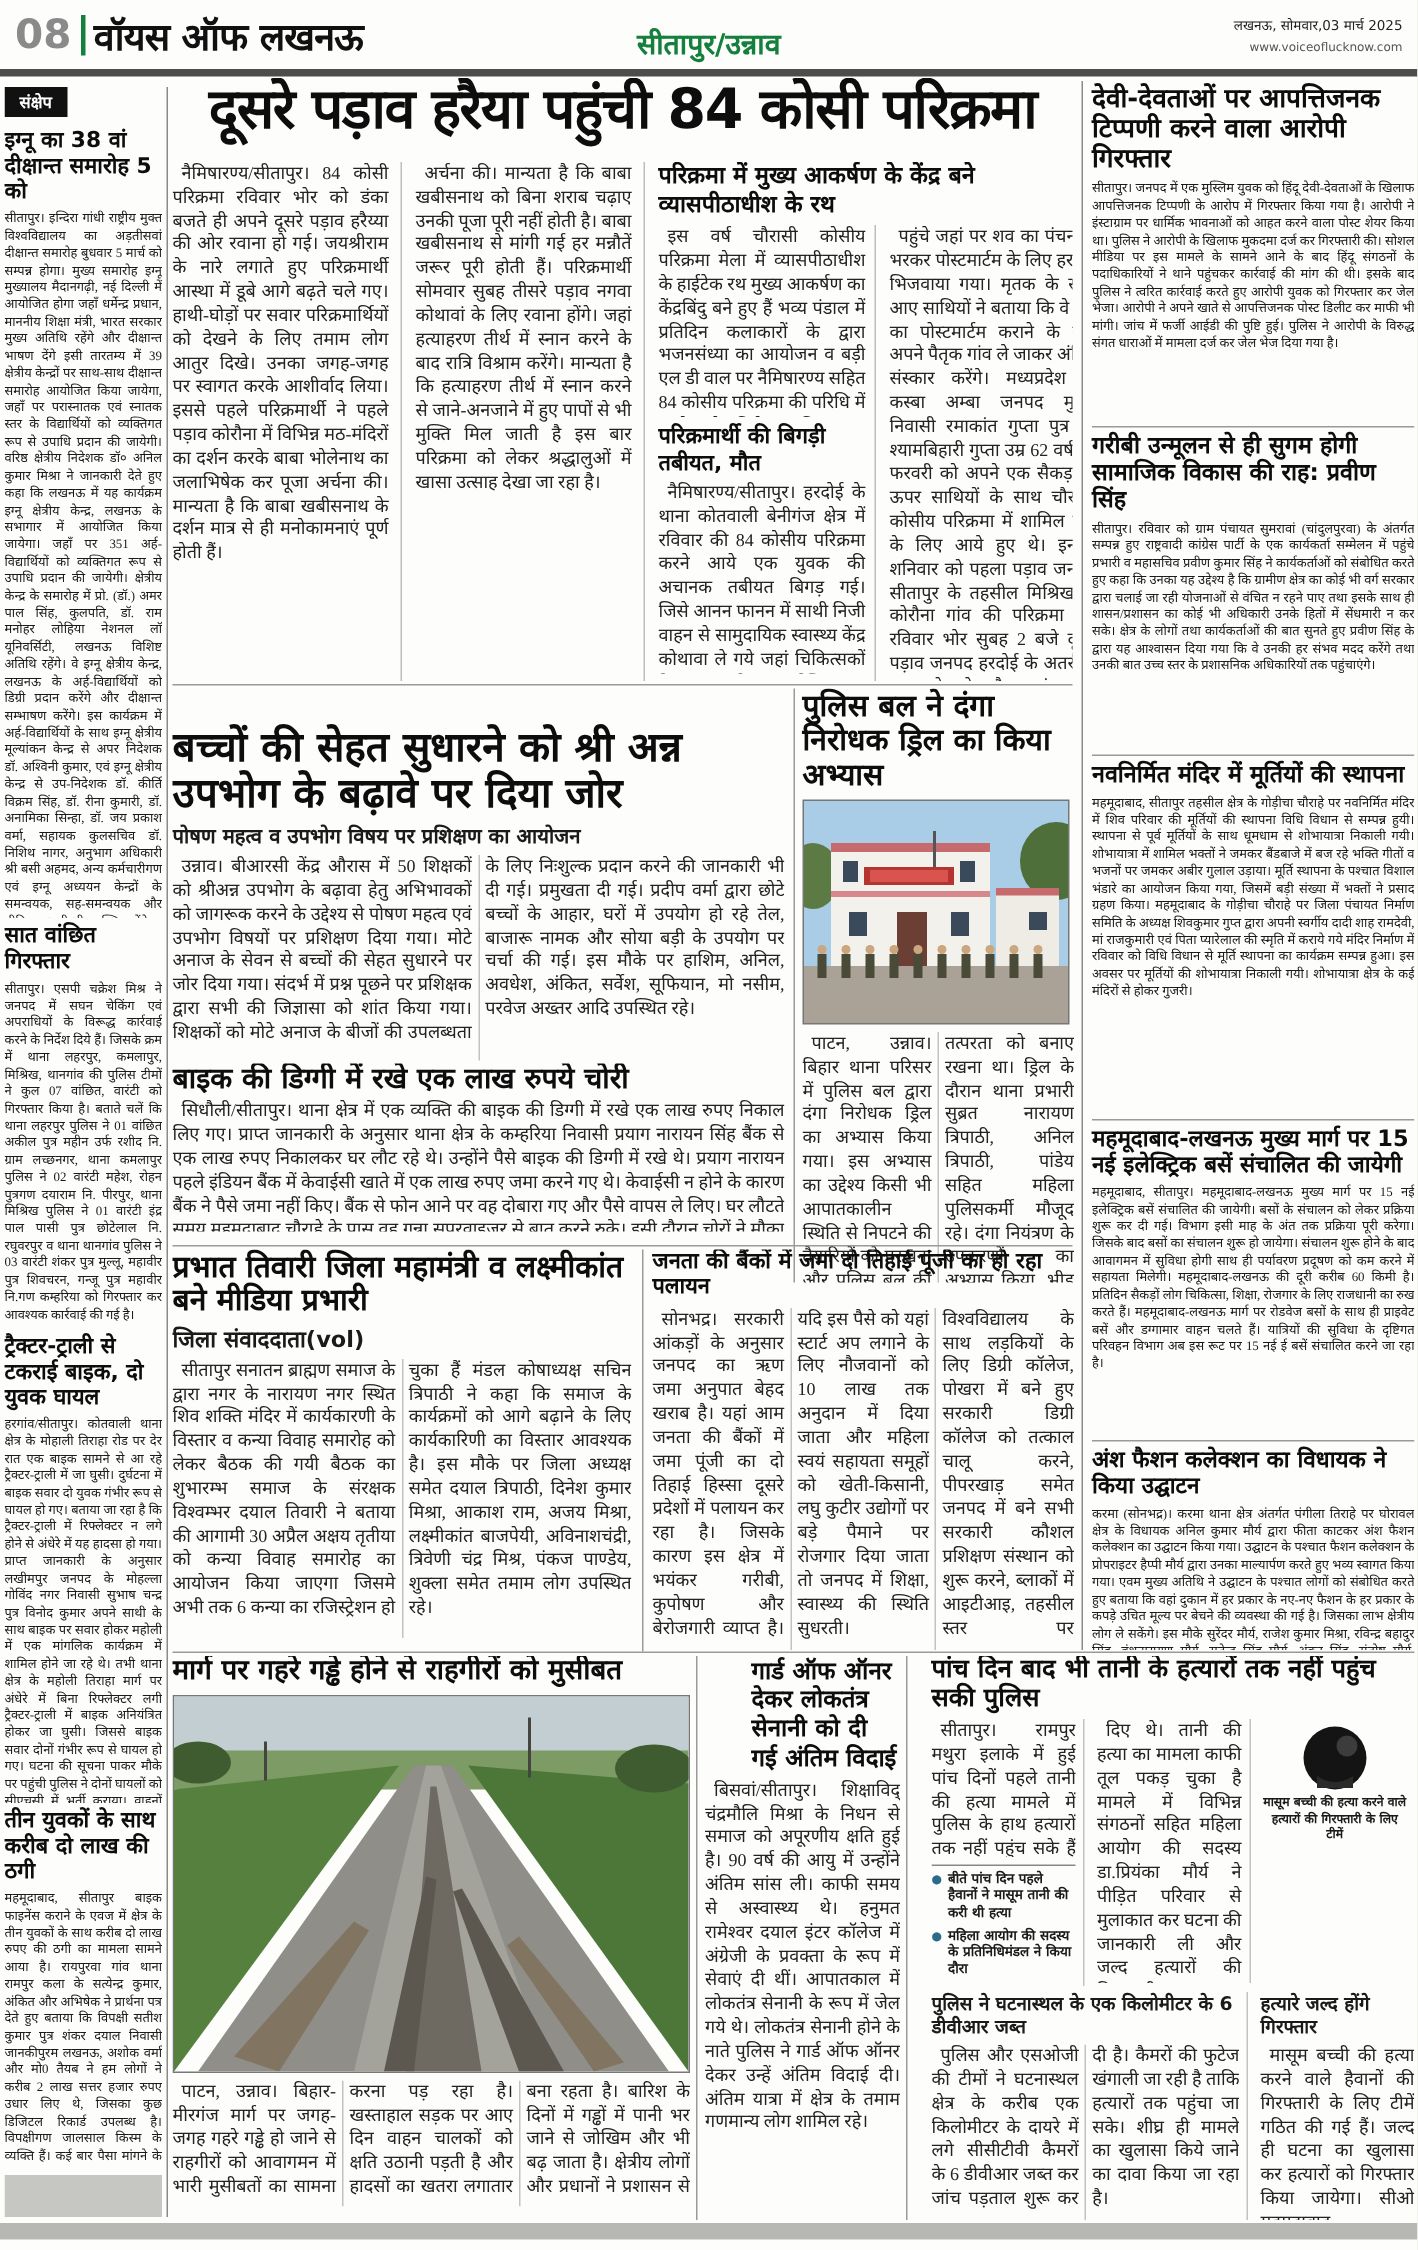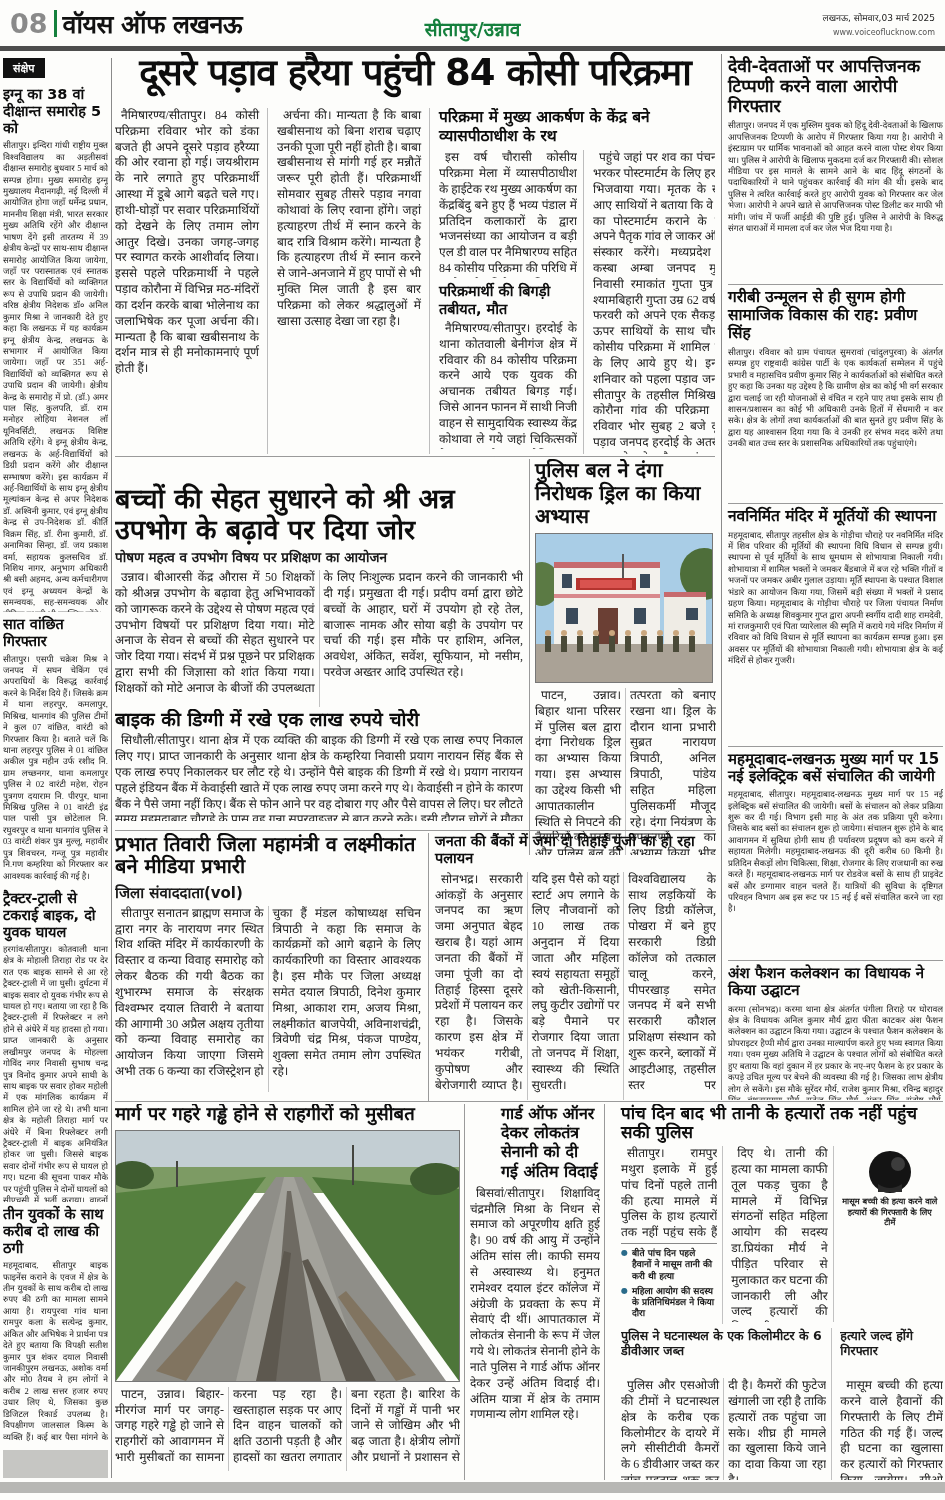--- a/index.html
+++ b/index.html
@@ -79,21 +79,21 @@
   .tani-hl{font-size:17px;}
   .tani-row1{display:flex;gap:8px;margin-top:4px;height:178px;overflow:hidden;}
   .tani-col{width:104px;border-right:1px solid #c2c2c2;padding-right:5px;}
   .tani-col:last-child{border-right:none;}
   .bullets{border-top:1px solid #888;margin-top:5px;padding-top:4px;}
   .bullet-row{display:flex;gap:4px;margin-bottom:4px;font-family:"DejaVu Sans",sans-serif;
               font-weight:bold;font-size:9px;line-height:1.25;}
   .bullet-dot{color:#2a6b8a;font-size:8px;}
   .tani-row2{display:flex;gap:8px;margin-top:4px;height:158px;overflow:hidden;}
   .dvr{width:212px;border-right:1px solid #c2c2c2;padding-right:5px;}
-  .dvr-hl{font-family:"DejaVu Sans",sans-serif;font-weight:bold;font-size:12.5px;line-height:1.2;margin-bottom:20px;}
+  .dvr-hl{font-family:"DejaVu Sans",sans-serif;font-weight:bold;font-size:12.5px;line-height:1.2;margin-bottom:5px;}
   .arrest{width:106px;}
   .caption{font-family:"DejaVu Sans",sans-serif;font-weight:bold;font-size:8.2px;line-height:1.3;
            text-align:center;margin-top:2px;}
   .circle-photo{display:block;margin:4px auto 0;}
   .footer-bar{position:absolute;left:0;top:1482px;width:945px;height:11px;background:#b7b7b4;}
 </style>
 </head>
 <body>
 
 <div class="page">

